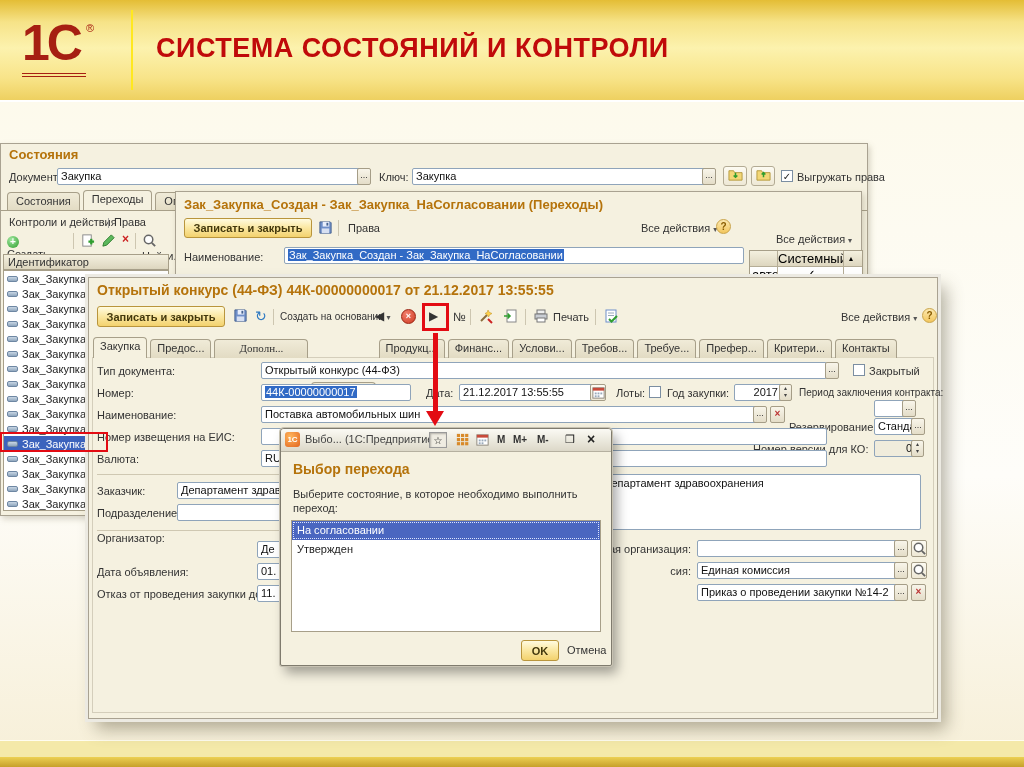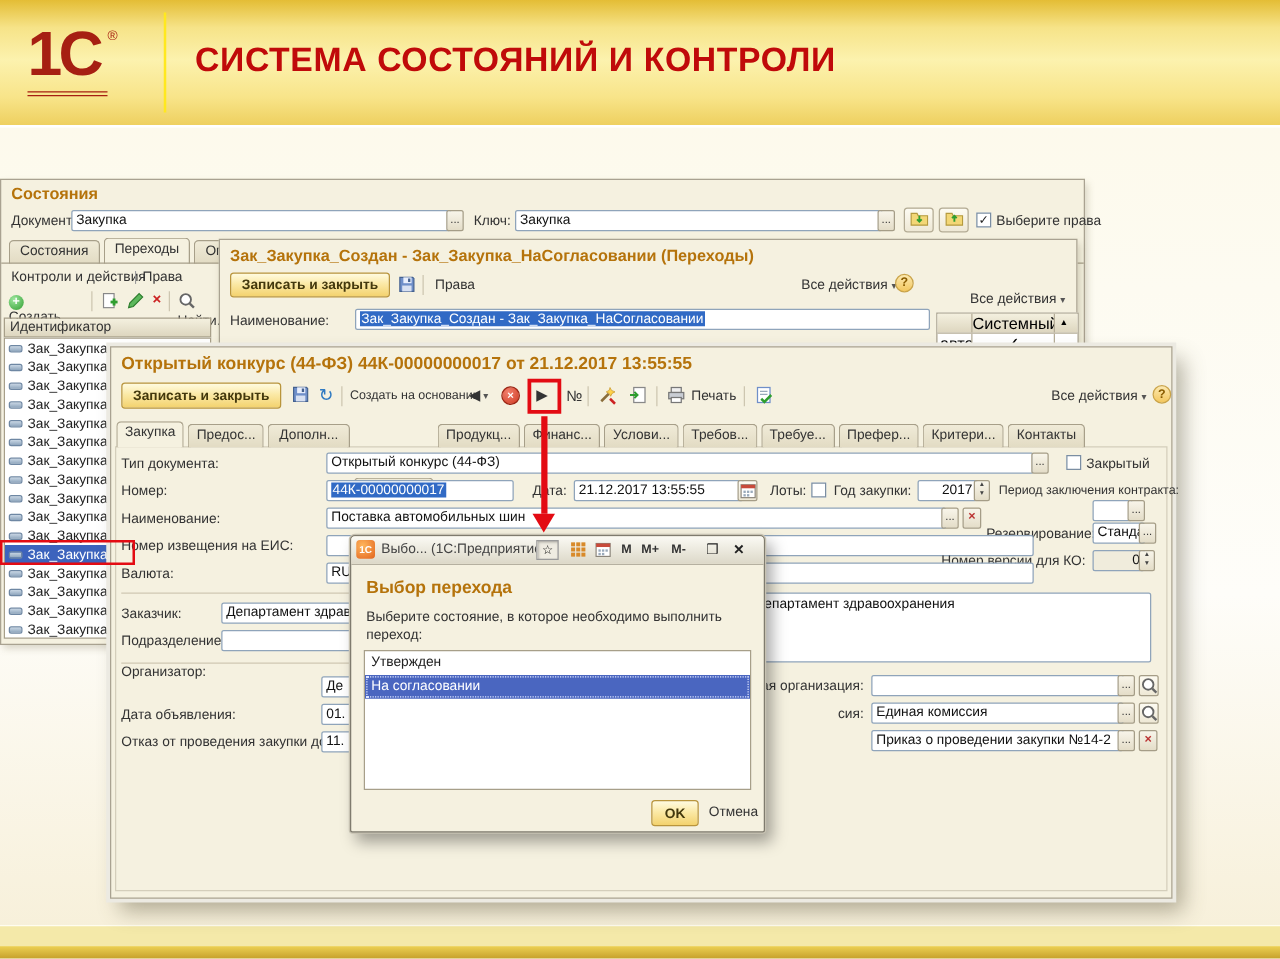--- a/index.html
+++ b/index.html
@@ -190,21 +190,21 @@
     <span class="lbl abs" style="left:378px;top:27px">Ключ:</span>
     <div class="inp" style="left:411px;top:24px;width:286px"><span>Закупка</span></div>
     <div class="mbtn" style="left:701px;top:24px">...</div>
     <div class="icbtn" style="left:722px;top:22px"><svg class="ic14">
           <use href="#i-folder-out"></use>
         </svg></div>
     <div class="icbtn" style="left:750px;top:22px"><svg class="ic14">
           <use href="#i-folder-in"></use>
         </svg></div>
     <div class="cb" style="left:780px;top:26px"><span>✓</span></div>
-    <span class="lbl abs" style="left:796px;top:27px">Выберите права</span>
+    <span class="lbl abs" style="left:796px;top:27px">Выгружать права</span>
 
     <div class="tabs" style="left:6px;top:48px">
       <span class="tab">Состояния</span>
       <span class="tab active">Переходы</span>
       <span class="tab" style="max-width:42px">Операци</span>
     </div>
     <div class="tabline" style="left:0;top:66px;width:866px"></div>
 
     <span class="link abs" style="left:8px;top:72px">Контроли и действия</span>
     <span class="lbl abs" style="left:106px;top:72px;color:#999">|</span>
@@ -354,21 +354,21 @@
     <span class="sep" style="left:506px;top:31px"></span>
     <span class="abs" style="left:514px;top:30px"><svg class="ic">
           <use href="#i-report"></use>
         </svg></span>
     <span class="abs" style="left:752px;top:33px"><span class="link">Все действия</span> <span class="drop">▾</span></span>
     <div class="help" style="left:833px;top:30px">?</div>
 
     <div class="tabs" style="left:4px;top:61px">
         <span class="tab active" style="padding: 2px 6px 0px;">Закупка</span>
         <span class="tab" style="padding: 2px 6px 0px;">Предос...</span>
-        <span class="tab" style="padding: 2px 8px 0px;">Дополн...</span>
+        <span class="tab" style="padding: 2px 24px 0px; font-family: Liberation Serif, serif;">Дополн...</span>
         <span class="tab" style="padding: 2px 6px 0px; margin-top: 43px;">Сведения</span>
         <span class="tab" style="padding: 2px 6px 0px;">Продукц...</span>
         <span class="tab" style="padding: 2px 6px 0px;">Финанс...</span>
         <span class="tab" style="padding: 2px 6px 0px;">Услови...</span>
         <span class="tab" style="padding: 2px 6px 0px; text-align: right;">Требов...</span>
         <span class="tab" style="padding: 2px 6px 0px;">Требуе...</span>
         <span class="tab" style="padding: 2px 6px 0px;">Префер...</span>
         <span class="tab" style="padding: 2px 6px 0px;">Критери...</span>
         <span class="tab" style="padding: 2px 6px 0px;">Контакты</span>
       </div>
@@ -462,22 +462,22 @@
           </svg></span>
       <span class="mbtn2" style="left:216px;top:5px">M</span>
       <span class="mbtn2" style="left:232px;top:5px">M+</span>
       <span class="mbtn2" style="left:256px;top:5px">M-</span>
       <span class="abs" style="left:284px;top:4px;font-size:11px;color:#222">❒</span>
       <span class="abs" style="left:306px;top:2px;font-size:14px;font-weight:bold;color:#222">×</span>
     </div>
     <div class="wtitle wtitle3 abs" style="left:12px;top:32px">Выбор перехода</div>
     <div class="lbl abs" style="left:12px;top:58px;width:304px;white-space:normal;line-height:14px">Выберите состояние, в которое необходимо выполнить переход:</div>
     <div class="listbox" style="left:10px;top:91px;width:310px;height:112px">
+        <div class="opt sel">На согласовании</div>
         <div class="opt">Утвержден</div>
-        <div class="opt sel">На согласовании</div>
       </div>
     <div class="goldbtn" style="left:240px;top:211px;width:38px;height:21px;line-height:20px">OK</div>
     <span class="link abs" style="left:286px;top:215px">Отмена</span>
   </div>
 
   <div class="ann" style="left:422px;top:303px;width:27px;height:28px;border:3px solid #e30b13;box-sizing:border-box"></div>
   <div class="ann" style="left:433px;top:333px;width:5px;height:78px;background:#e30b13"></div>
   <div class="ann" style="left:426px;top:411px;width:0;height:0;border-left:9px solid transparent;border-right:9px solid transparent;border-top:15px solid #e30b13"></div>
   <div class="ann" style="left:0;top:432px;width:108px;height:20px;border:2px solid #e30b13;box-sizing:border-box"></div>
 

